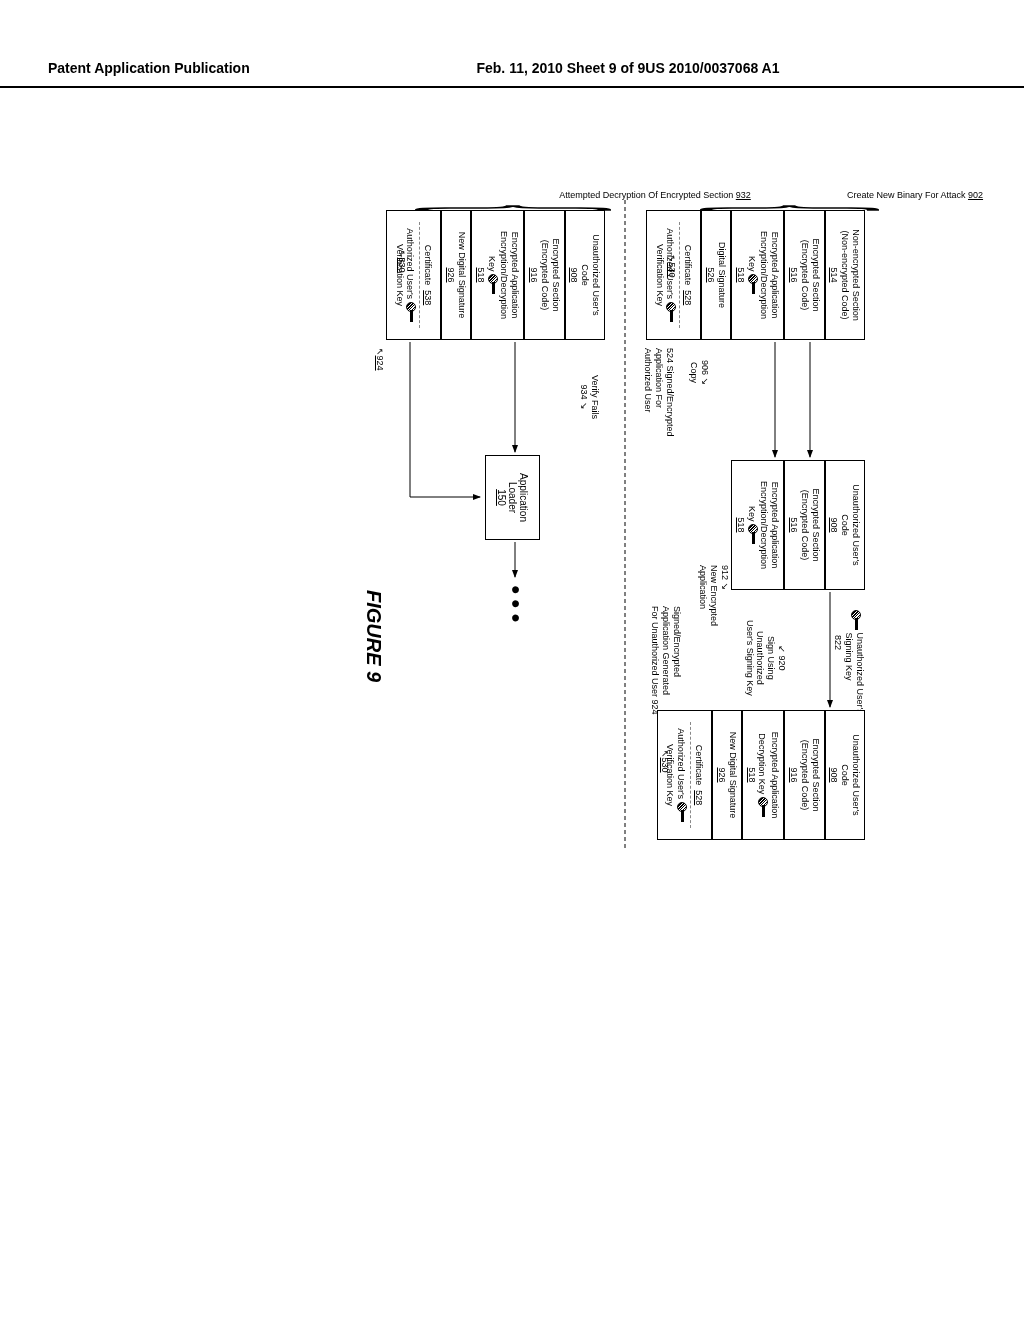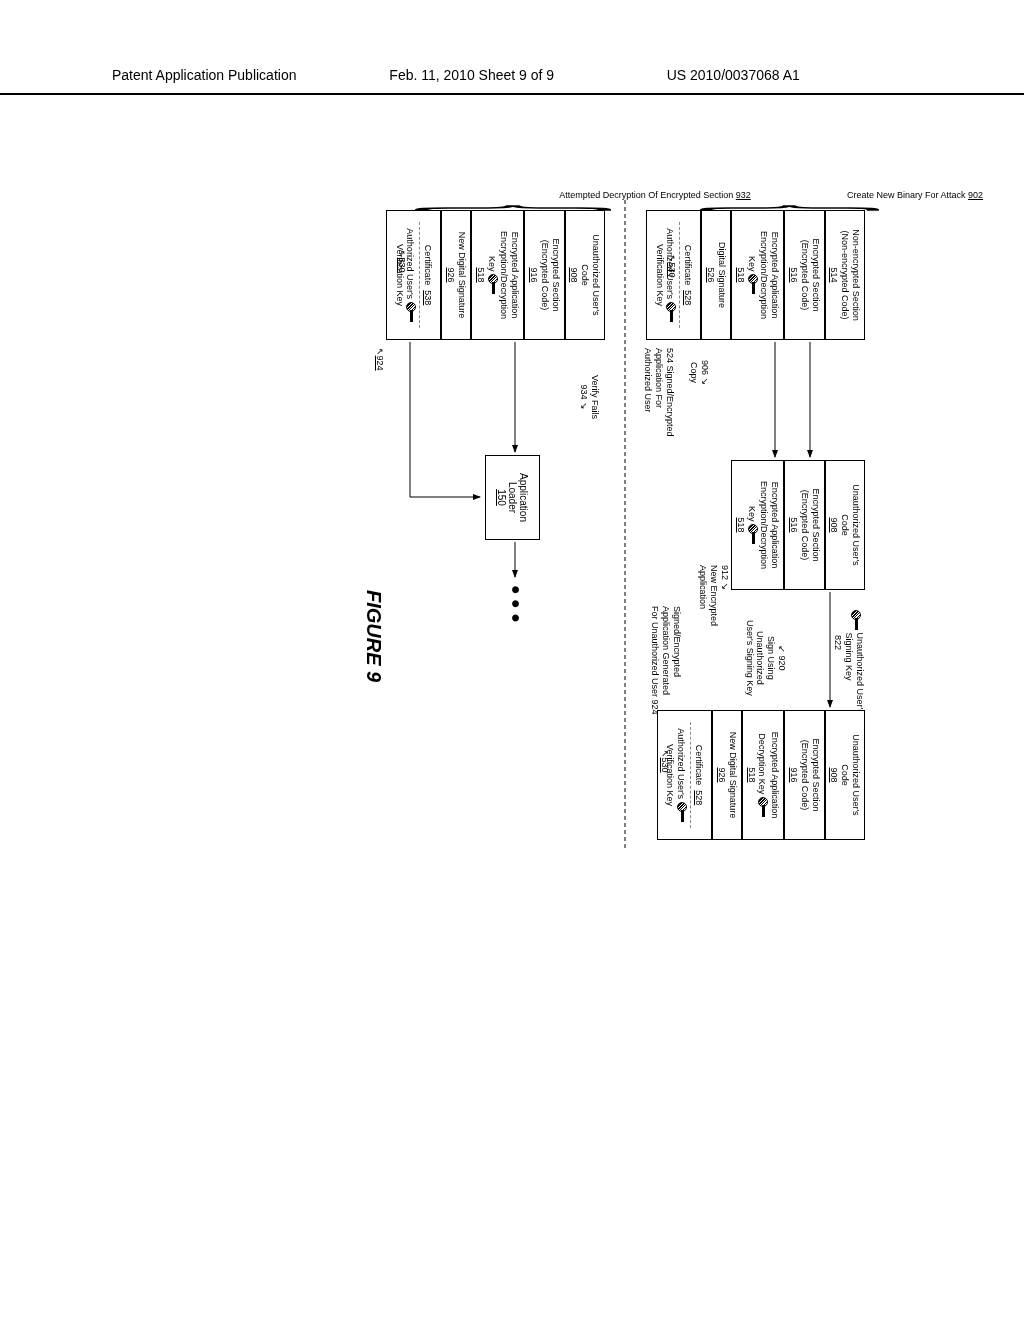--- a/index.html
+++ b/index.html
@@ -12,30 +12,29 @@
       font-family: Arial, sans-serif;
       background: white;
       width: 1024px;
       height: 1320px;
       position: relative;
     }
     
     .header {
       display: flex;
       justify-content: space-between;
-      padding: 60px 80px 10px 112px;
+      padding: 60px 80px 10px 48px;
       font-size: 14px;
-      font-weight: normal;
+      font-weight: bold;
       border-bottom: 2px solid black;
       margin-bottom: 20px;
-      margin-top: 7px;
     }
     
     .header-left { flex: 1; }
-    .header-center { flex: 1; text-align: left; }
+    .header-center { flex: 1; text-align: right; }
     .header-right { flex: 1; text-align: left; }
     
     .diagram-area {
       position: absolute;
       top: 195px;
       left: 140px;
       width: 710px;
       height: 860px;
       transform: rotate(90deg);
       transform-origin: center center;

